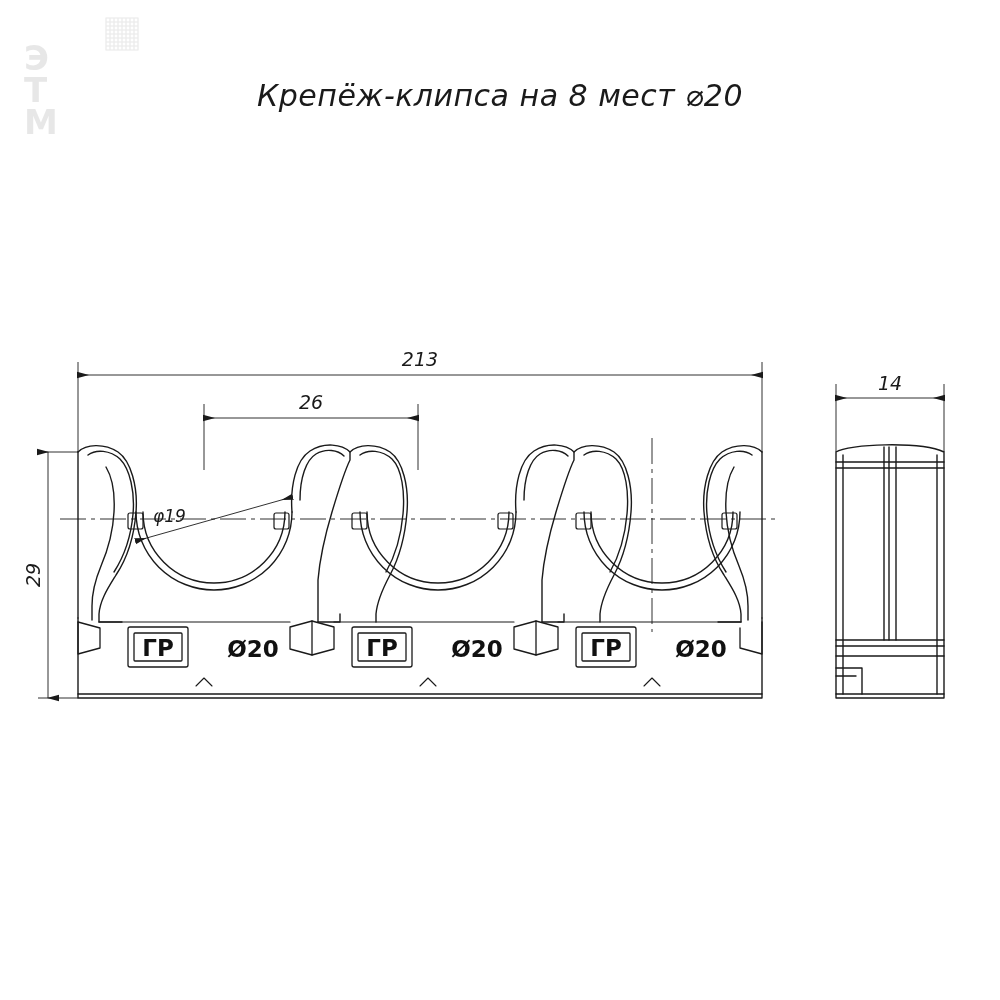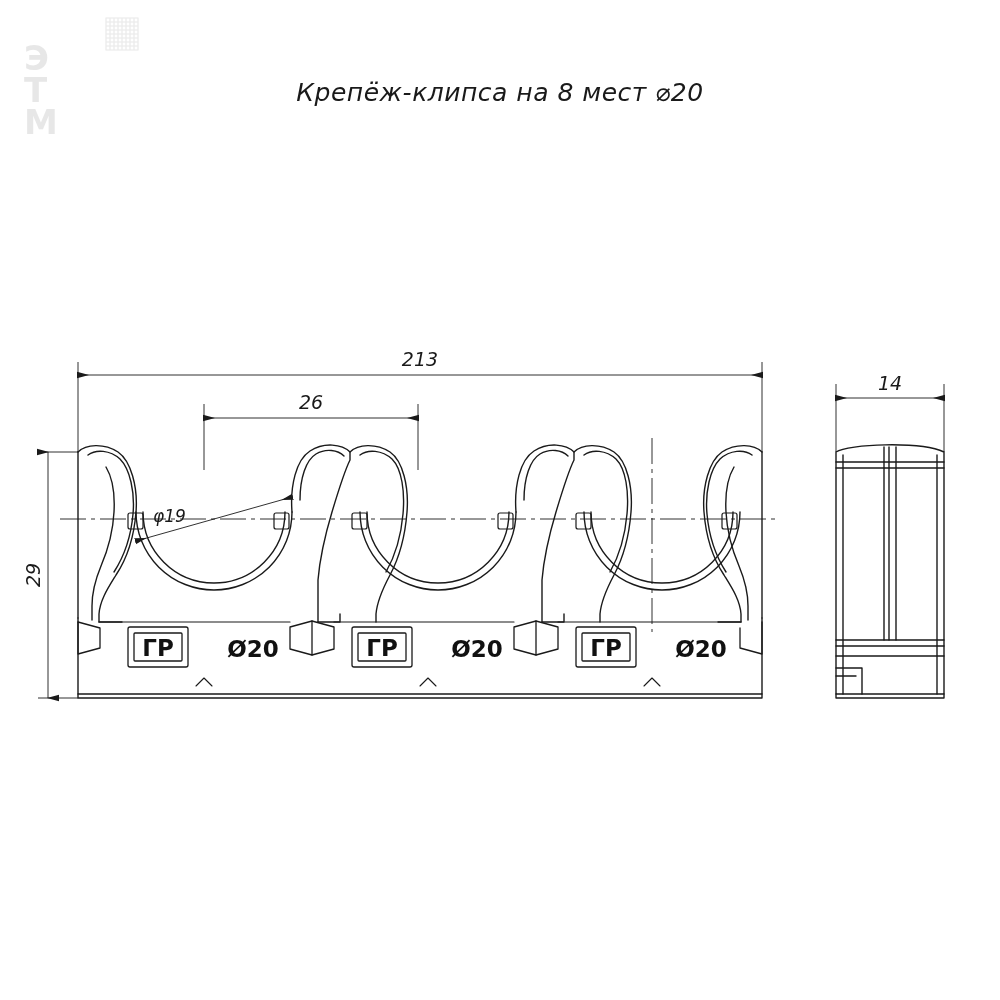--- a/index.html
+++ b/index.html
@@ -20,21 +20,21 @@
     background: #ffffff;
   }
   #title {
     position: absolute;
     top: 78px;
     left: 0;
     width: 1000px;
     text-align: center;
     font-family: "DejaVu Sans", sans-serif;
     font-style: italic;
-    font-size: 25px;
+    font-size: 30px;
     color: #1a1a1a;
     letter-spacing: 0.5px;
     white-space: nowrap;
   }
   #watermark {
     position: absolute;
     top: 8px;
     left: 18px;
     width: 130px;
     height: 130px;

